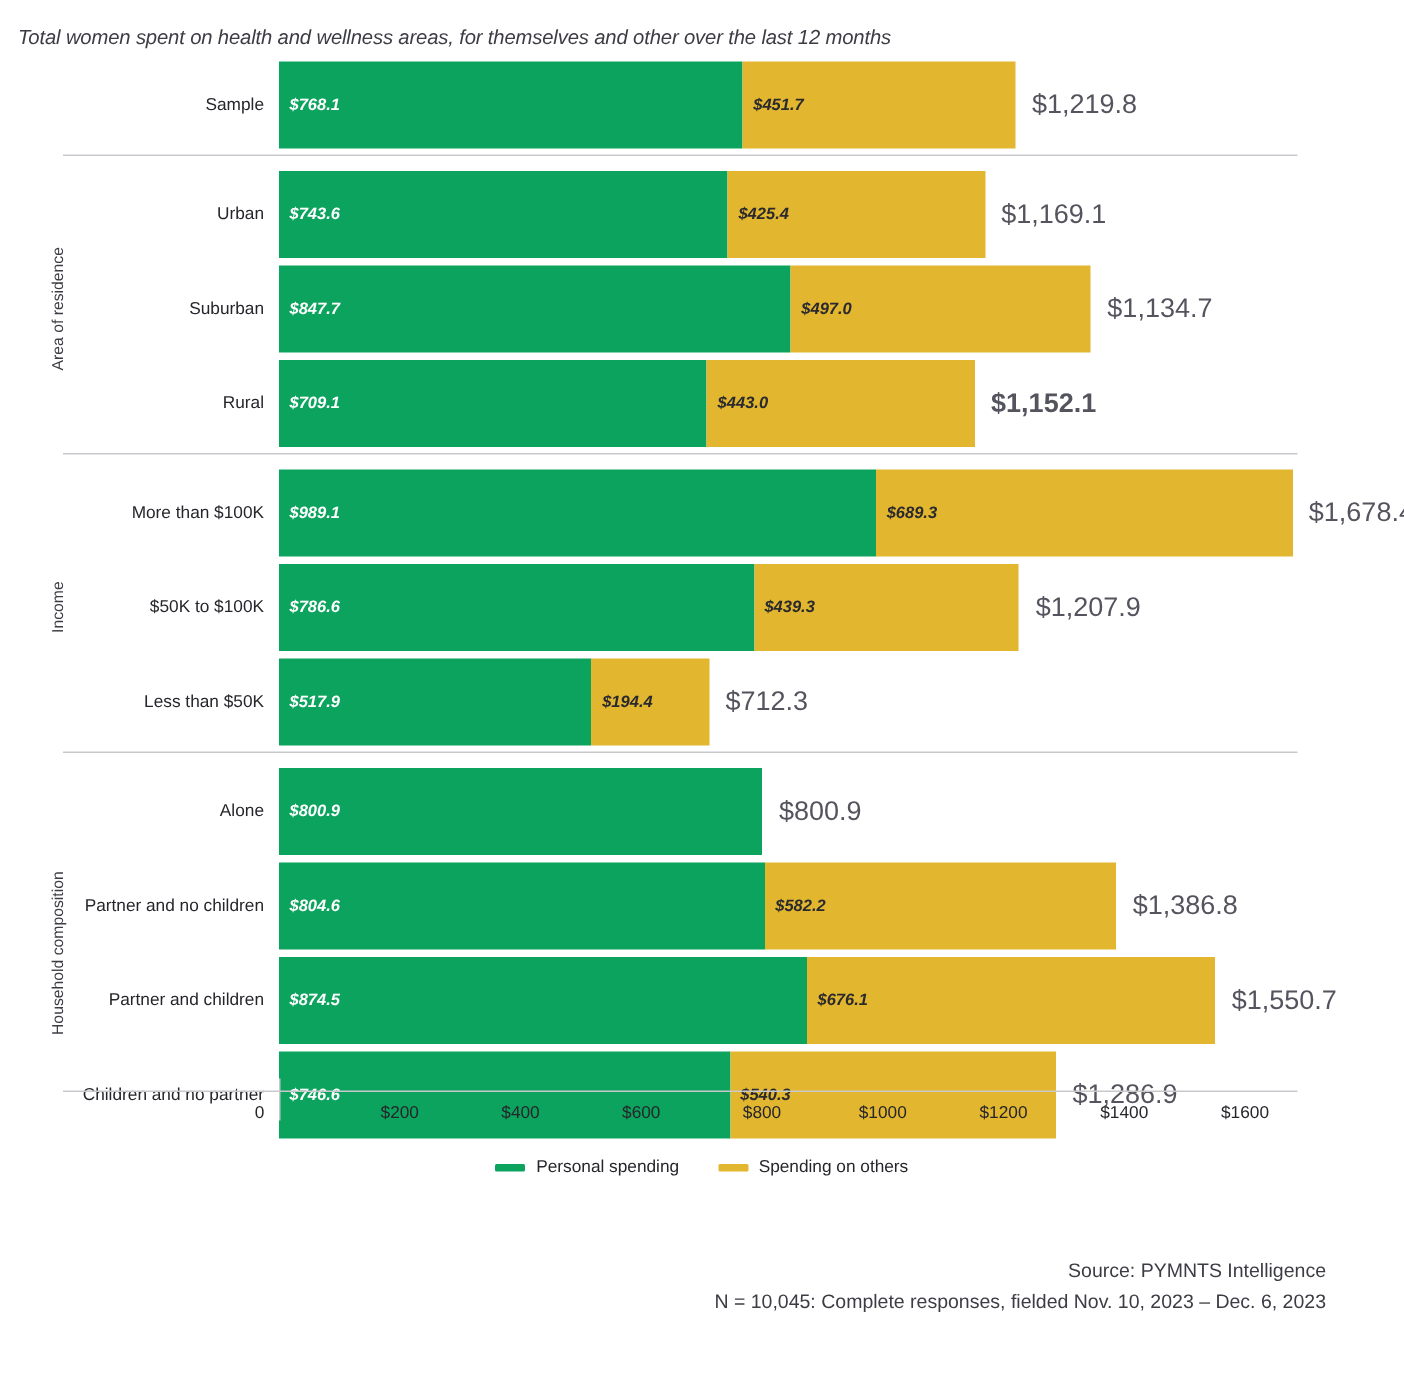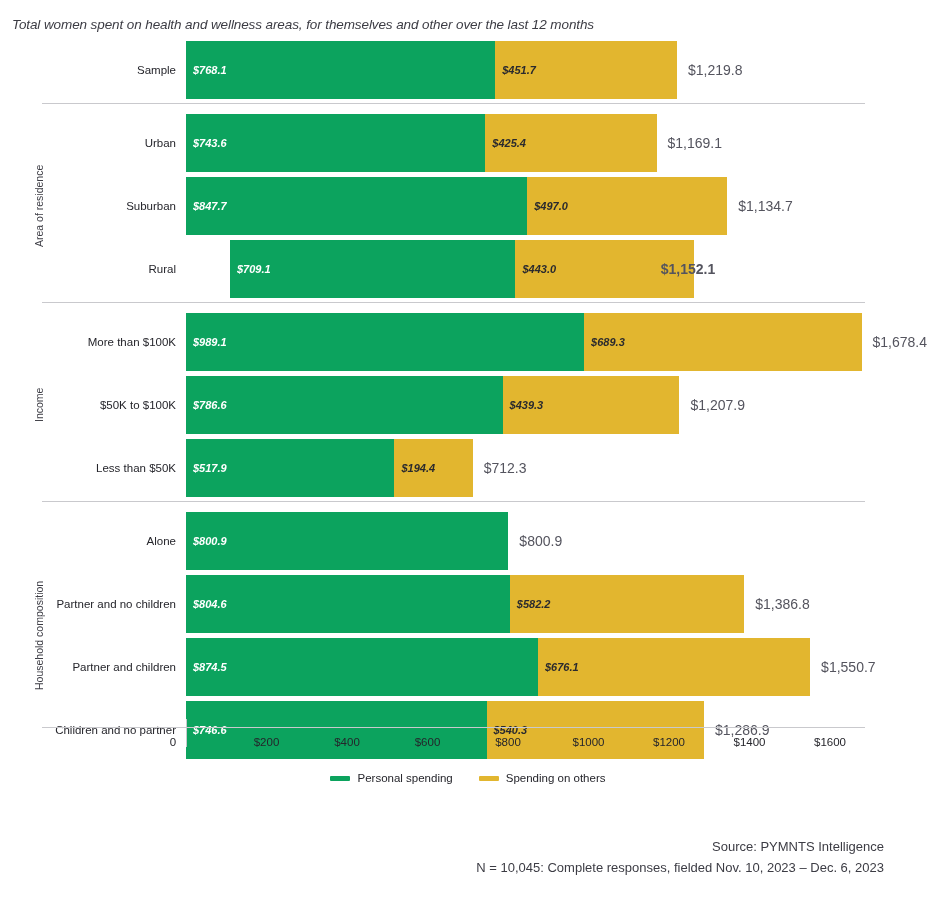--- a/index.html
+++ b/index.html
@@ -102,21 +102,21 @@
     white-space: nowrap;
     font-style: italic;
   }
   .seg-personal .seg-value { color: #ffffff; }
   .seg-others   .seg-value { color: #2a2a2e; }
 
   .total-label {
     position: absolute;
     top: 50%;
     transform: translateY(-50%);
-    font-size: 14px;
+    font-size: 18px;
     color: #54545e;
     white-space: nowrap;
     padding-left: 11px;
   }
 
   
   #x-axis {
     position: absolute;
     left: 0;
     top: 727px;
@@ -226,21 +226,21 @@
           <span class="seg-value">$847.7</span>
         </div>
         <div class="seg seg-others" style="left: 341.199px; width: 200.042px;">
           <span class="seg-value">$497.0</span>
         </div>
       </div>
       <div class="total-label" style="left: 727.242px;">$1,134.7</div>
     </div>
     <div class="bar-row" style="top: 206px; height: 58px;">
       <div class="row-label" style="top: 29px; right: 760px;">Rural</div>
-      <div class="bars" style="width: 530px; margin-left: 44px;">
+      <div class="bars" style="width: 530px;">
         <div class="seg seg-personal" style="left: 0px; width: 285.413px;">
           <span class="seg-value">$709.1</span>
         </div>
         <div class="seg seg-others" style="left: 285.413px; width: 178.308px;">
           <span class="seg-value">$443.0</span>
         </div>
       </div>
       <div class="total-label" style="left: 649.72px; font-weight: bold;">$1,152.1</div>
     </div>
     <div class="group-axis-label" style="top: 80px; height: 184px; left: 30px;">Area of residence</div>

